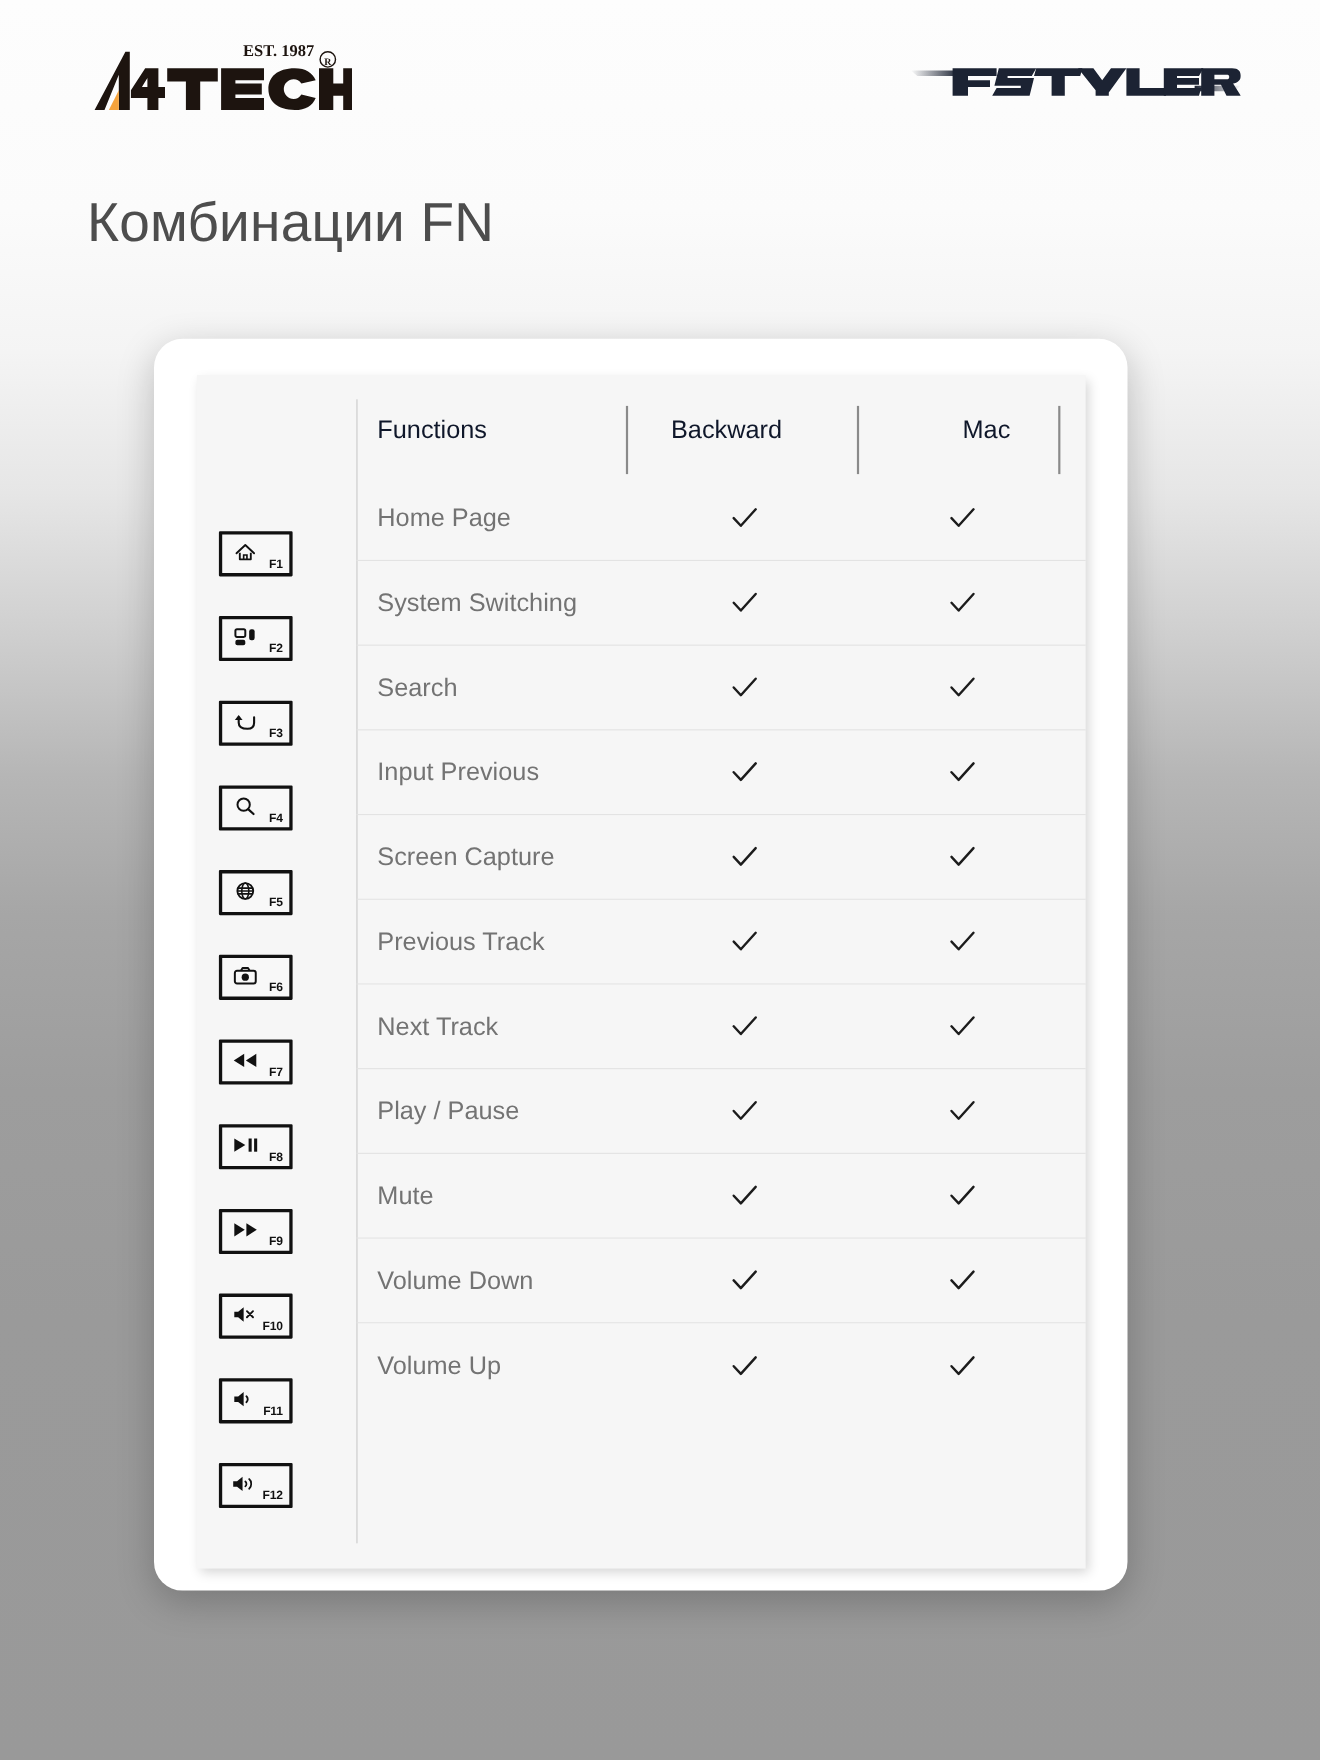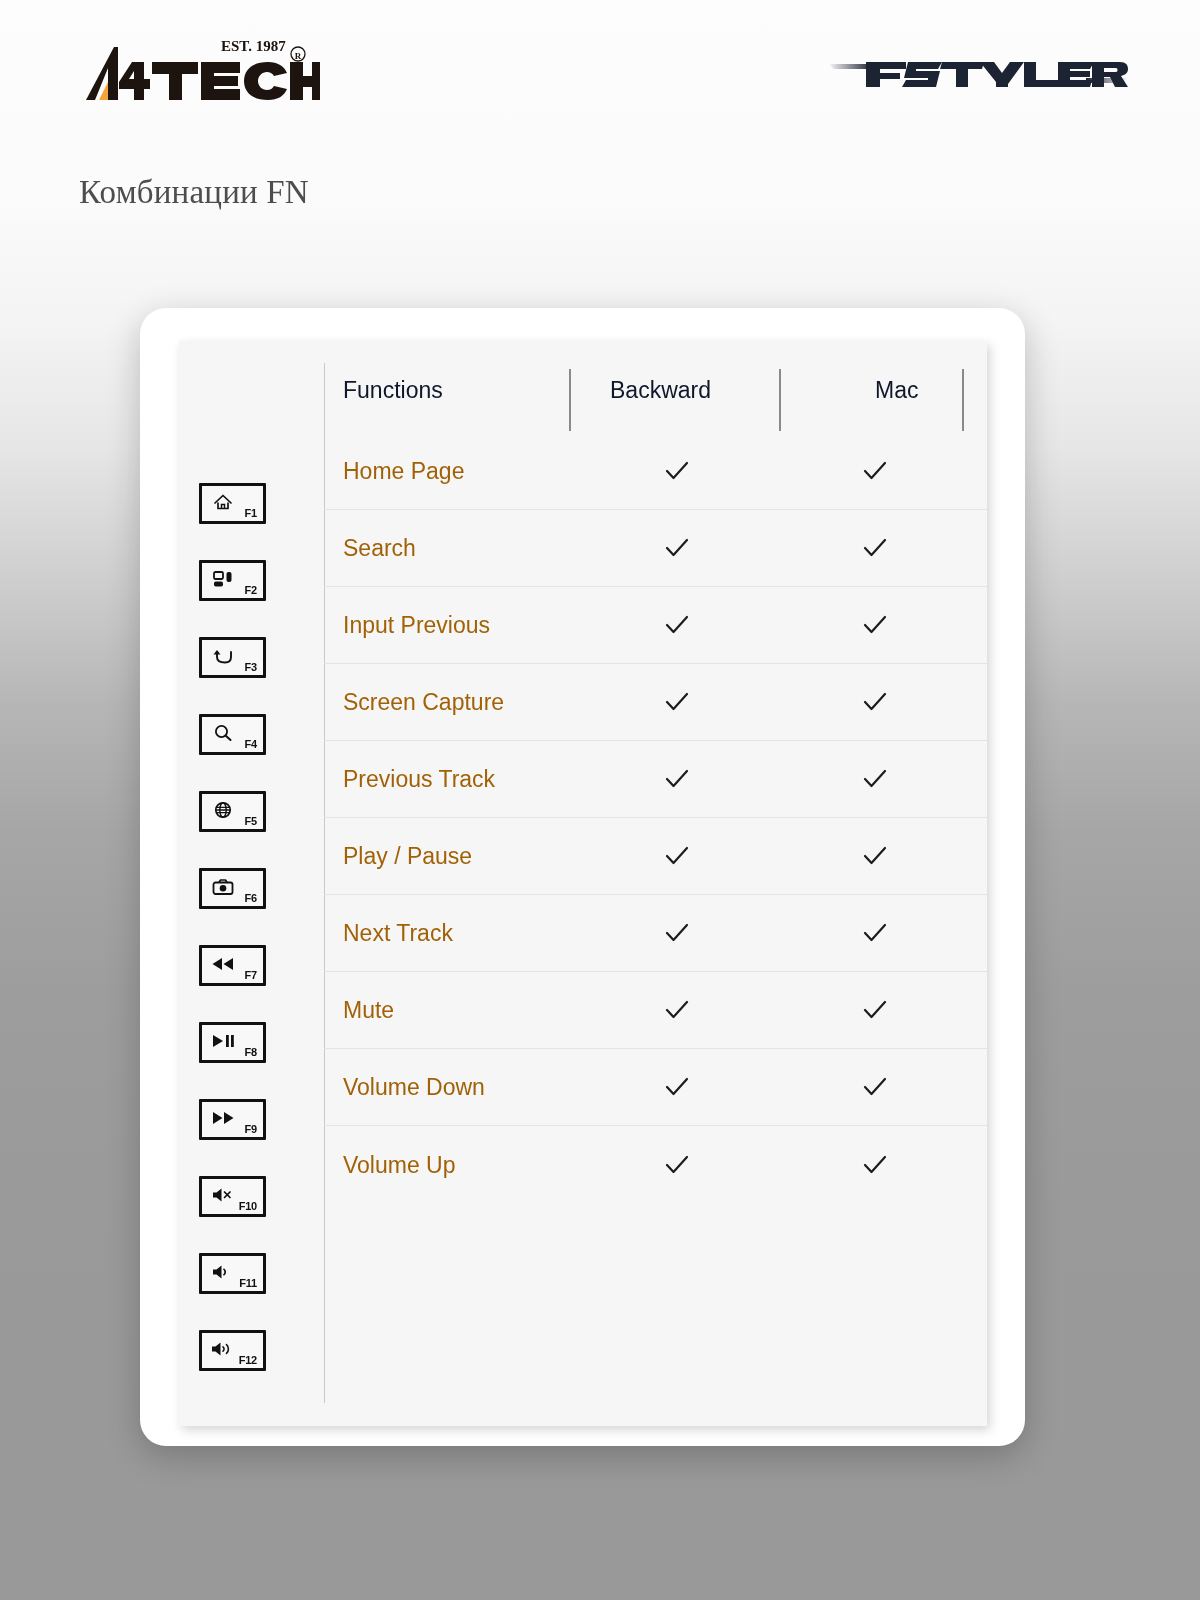--- a/index.html
+++ b/index.html
@@ -50,26 +50,25 @@
     width: 300px;
     height: 48px;
   }
   .logo-fstyler svg { display: block; }
 
   
   .page-title {
     position: absolute;
     left: 79px;
     top: 174px;
-    font-size: 33px;
+    font-size: 50px;
     font-weight: 400;
     color: #4d4d4d;
     letter-spacing: 0.2px;
     line-height: 1.15;
-    font-family: Liberation Serif, serif;
   }
 
   
   .card-outer {
     position: absolute;
     left: 140px;
     top: 308px;
     width: 885px;
     height: 1138px;
     background: #ffffff;
@@ -183,21 +182,21 @@
     border-bottom: 1px solid #e3e3e3;
   }
   .row:last-child { border-bottom: none; }
 
   .row-label {
     position: absolute;
     left: 19px;
     top: 50%;
     transform: translateY(-50%);
     font-size: 23px;
-    color: #a16207;
+    color: #737373;
     font-weight: 400;
     white-space: nowrap;
   }
   .check {
     position: absolute;
     top: 50%;
     transform: translateY(-50%);
     width: 30px;
     height: 30px;
   }
@@ -426,20 +425,33 @@
                   <path d="M5 15 L11.5 22 L25 7" fill="none" stroke="#1c1c1c" stroke-width="2.2" stroke-linecap="round" stroke-linejoin="round"></path>
                 </svg>
               </div>
             <div class="check check-mac">
                 <svg width="30" height="30" viewBox="0 0 30 30">
                   <path d="M5 15 L11.5 22 L25 7" fill="none" stroke="#1c1c1c" stroke-width="2.2" stroke-linecap="round" stroke-linejoin="round"></path>
                 </svg>
               </div>
           </div>
 
+          <div class="row">
+            <div class="row-label">System Switching</div>
+            <div class="check check-win">
+                <svg width="30" height="30" viewBox="0 0 30 30">
+                  <path d="M5 15 L11.5 22 L25 7" fill="none" stroke="#1c1c1c" stroke-width="2.2" stroke-linecap="round" stroke-linejoin="round"></path>
+                </svg>
+              </div>
+            <div class="check check-mac">
+                <svg width="30" height="30" viewBox="0 0 30 30">
+                  <path d="M5 15 L11.5 22 L25 7" fill="none" stroke="#1c1c1c" stroke-width="2.2" stroke-linecap="round" stroke-linejoin="round"></path>
+                </svg>
+              </div>
+          </div>
 
 
           <div class="row">
             <div class="row-label">Search</div>
             <div class="check check-win">
                 <svg width="30" height="30" viewBox="0 0 30 30">
                   <path d="M5 15 L11.5 22 L25 7" fill="none" stroke="#1c1c1c" stroke-width="2.2" stroke-linecap="round" stroke-linejoin="round"></path>
                 </svg>
               </div>
             <div class="check check-mac">
@@ -485,35 +497,35 @@
                 </svg>
               </div>
             <div class="check check-mac">
                 <svg width="30" height="30" viewBox="0 0 30 30">
                   <path d="M5 15 L11.5 22 L25 7" fill="none" stroke="#1c1c1c" stroke-width="2.2" stroke-linecap="round" stroke-linejoin="round"></path>
                 </svg>
               </div>
           </div>
 
           <div class="row">
+            <div class="row-label">Next Track</div>
+            <div class="check check-win">
+                <svg width="30" height="30" viewBox="0 0 30 30">
+                  <path d="M5 15 L11.5 22 L25 7" fill="none" stroke="#1c1c1c" stroke-width="2.2" stroke-linecap="round" stroke-linejoin="round"></path>
+                </svg>
+              </div>
+            <div class="check check-mac">
+                <svg width="30" height="30" viewBox="0 0 30 30">
+                  <path d="M5 15 L11.5 22 L25 7" fill="none" stroke="#1c1c1c" stroke-width="2.2" stroke-linecap="round" stroke-linejoin="round"></path>
+                </svg>
+              </div>
+          </div>
+
+          <div class="row">
             <div class="row-label">Play / Pause</div>
-            <div class="check check-win">
-                <svg width="30" height="30" viewBox="0 0 30 30">
-                  <path d="M5 15 L11.5 22 L25 7" fill="none" stroke="#1c1c1c" stroke-width="2.2" stroke-linecap="round" stroke-linejoin="round"></path>
-                </svg>
-              </div>
-            <div class="check check-mac">
-                <svg width="30" height="30" viewBox="0 0 30 30">
-                  <path d="M5 15 L11.5 22 L25 7" fill="none" stroke="#1c1c1c" stroke-width="2.2" stroke-linecap="round" stroke-linejoin="round"></path>
-                </svg>
-              </div>
-          </div>
-
-          <div class="row">
-            <div class="row-label">Next Track</div>
             <div class="check check-win">
                 <svg width="30" height="30" viewBox="0 0 30 30">
                   <path d="M5 15 L11.5 22 L25 7" fill="none" stroke="#1c1c1c" stroke-width="2.2" stroke-linecap="round" stroke-linejoin="round"></path>
                 </svg>
               </div>
             <div class="check check-mac">
                 <svg width="30" height="30" viewBox="0 0 30 30">
                   <path d="M5 15 L11.5 22 L25 7" fill="none" stroke="#1c1c1c" stroke-width="2.2" stroke-linecap="round" stroke-linejoin="round"></path>
                 </svg>
               </div>

